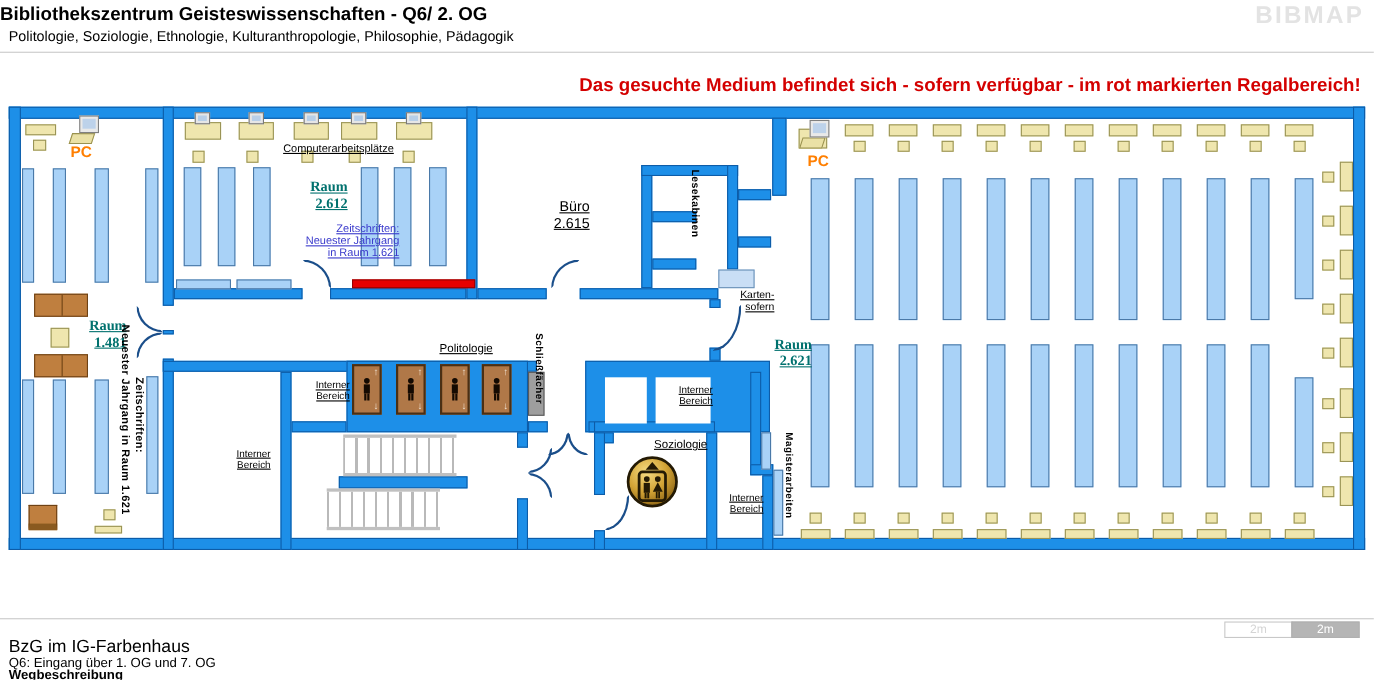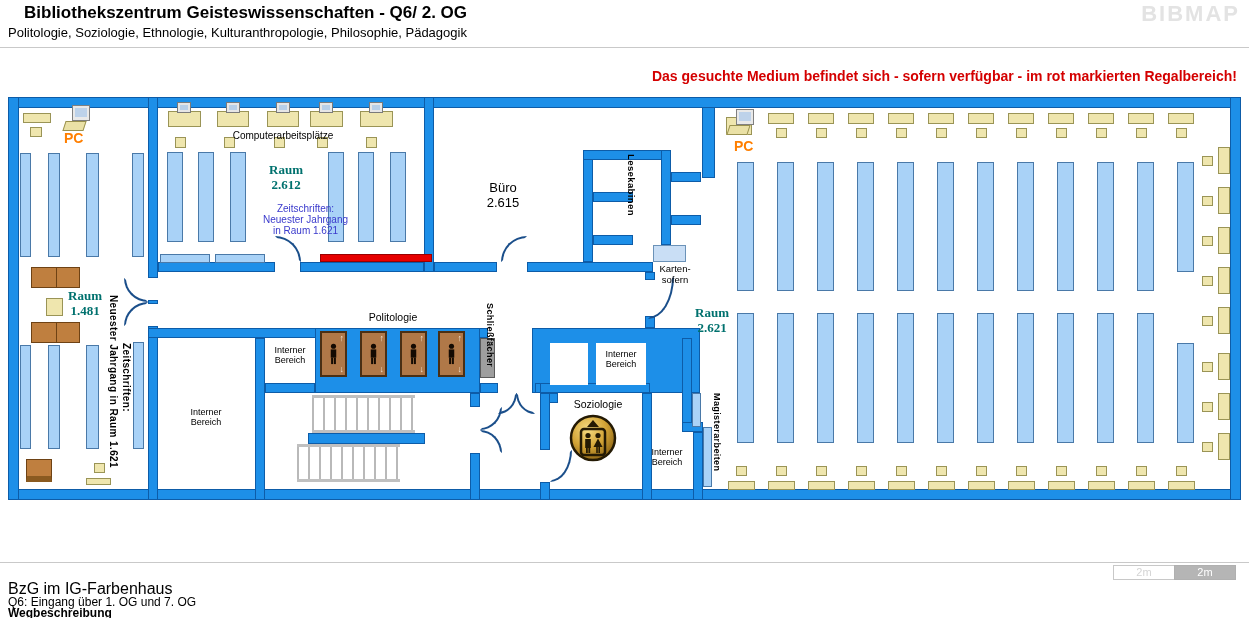--- a/index.html
+++ b/index.html
@@ -1,24 +1,24 @@
 <!DOCTYPE html>
 <html style="--wall: #1d8fe8; --wall-line: #0d5ca8; --shelf: #a9d2f7; --shelf-light: #c9def5; --furniture: #efe6ae; --furniture-line: #9a9456; --sofa: #bf7f3f; --cabin: #b07848; --marker: #e60000; --room-label: #00716e; --note: #3a3acc; --pc-label: #ff7f00;"><head>
 <meta charset="utf-8">
 <style>
   html,body{margin:0;padding:0;background:#fff;}
   body{width:1249px;height:618px;position:relative;overflow:hidden;
        font-family:"Liberation Sans",sans-serif;color:#000;}
   .abs{position:absolute;}
   
-  #title{left:24px;top:3px;font-size:17px;font-weight:bold;white-space:nowrap;}
+  #title{left:0;top:3px;font-size:17px;font-weight:bold;white-space:nowrap;}
   #subtitle{left:8px;top:25px;font-size:13px;white-space:nowrap;}
   #brand{right:9px;top:1px;font-size:22px;font-weight:bold;color:#e3e3e3;letter-spacing:2px;}
   .rule{left:0;width:1249px;height:0;border-top:1px solid #c9c9c9;}
-  #notice{right:12px;top:68px;font-size:14px;font-weight:bold;color:#d40000;white-space:nowrap;}
+  #notice{right:12px;top:68px;font-size:17px;font-weight:bold;color:#d40000;white-space:nowrap;}
   
   #plan{left:8px;top:97px;width:1233px;height:403px;}
   #plan > div, #plan .gen{position:absolute;box-sizing:border-box;}
   .w{background:var(--wall);border:1px solid var(--wall-line);z-index:1;}
   .wh{background:#fff;z-index:2;}
   .s{background:var(--shelf);border:1px solid #4a79a8;z-index:2;}
   .s2{background:var(--shelf-light);border:1px solid #6b92b8;z-index:2;}
   .t{background:var(--furniture);border:1px solid var(--furniture-line);z-index:2;}
   .sofa{background:var(--sofa);border:1px solid #6e4214;z-index:2;}
   .sofa::before{content:"";position:absolute;left:50%;top:0;bottom:0;width:1px;background:#6e4214;}
@@ -30,21 +30,21 @@
   .cabin{background:var(--cabin);border:2px solid #4a2f14;z-index:2;text-align:center;}
   .cabin svg{margin-top:10px;}
   .cabin .up,.cabin .dn{position:absolute;right:1px;font-size:9px;line-height:9px;color:#f0e2d2;font-weight:bold;}
   .cabin .up{top:1px;} .cabin .dn{bottom:1px;}
   .arc{border:2px solid #1a4e8a;background:transparent;z-index:3;pointer-events:none;}
   .arc-tr{border-left-color:transparent;border-bottom-color:transparent;border-radius:0 100% 0 0;}
   .arc-tl{border-right-color:transparent;border-bottom-color:transparent;border-radius:100% 0 0 0;}
   .arc-br{border-left-color:transparent;border-top-color:transparent;border-radius:0 0 100% 0;}
   .arc-bl{border-right-color:transparent;border-top-color:transparent;border-radius:0 0 0 100%;}
   
-  .lbl{z-index:5;text-align:center;line-height:1.12;}
+  .lbl{z-index:5;text-align:right;line-height:1.12;text-decoration:underline;}
   .room{color:var(--room-label);font-family:"Liberation Serif",serif;font-weight:bold;font-size:13px;}
   .plain{font-size:10px;}
   .note{color:var(--note);font-size:10px;}
   .small{font-size:9px;}
   .pclbl{color:var(--pc-label);font-weight:bold;font-size:14px;z-index:5;}
   .vtext{z-index:5;writing-mode:vertical-rl;font-size:9.5px;font-weight:bold;line-height:1.15;
          letter-spacing:.4px;white-space:pre-line;}
   
   .pcicon{z-index:5;width:26px;height:26px;}
   .pcicon .pad{position:absolute;left:0;bottom:0;width:19px;height:8px;background:#eae1a6;border:1px solid #99914f;transform:skewX(-18deg);}

